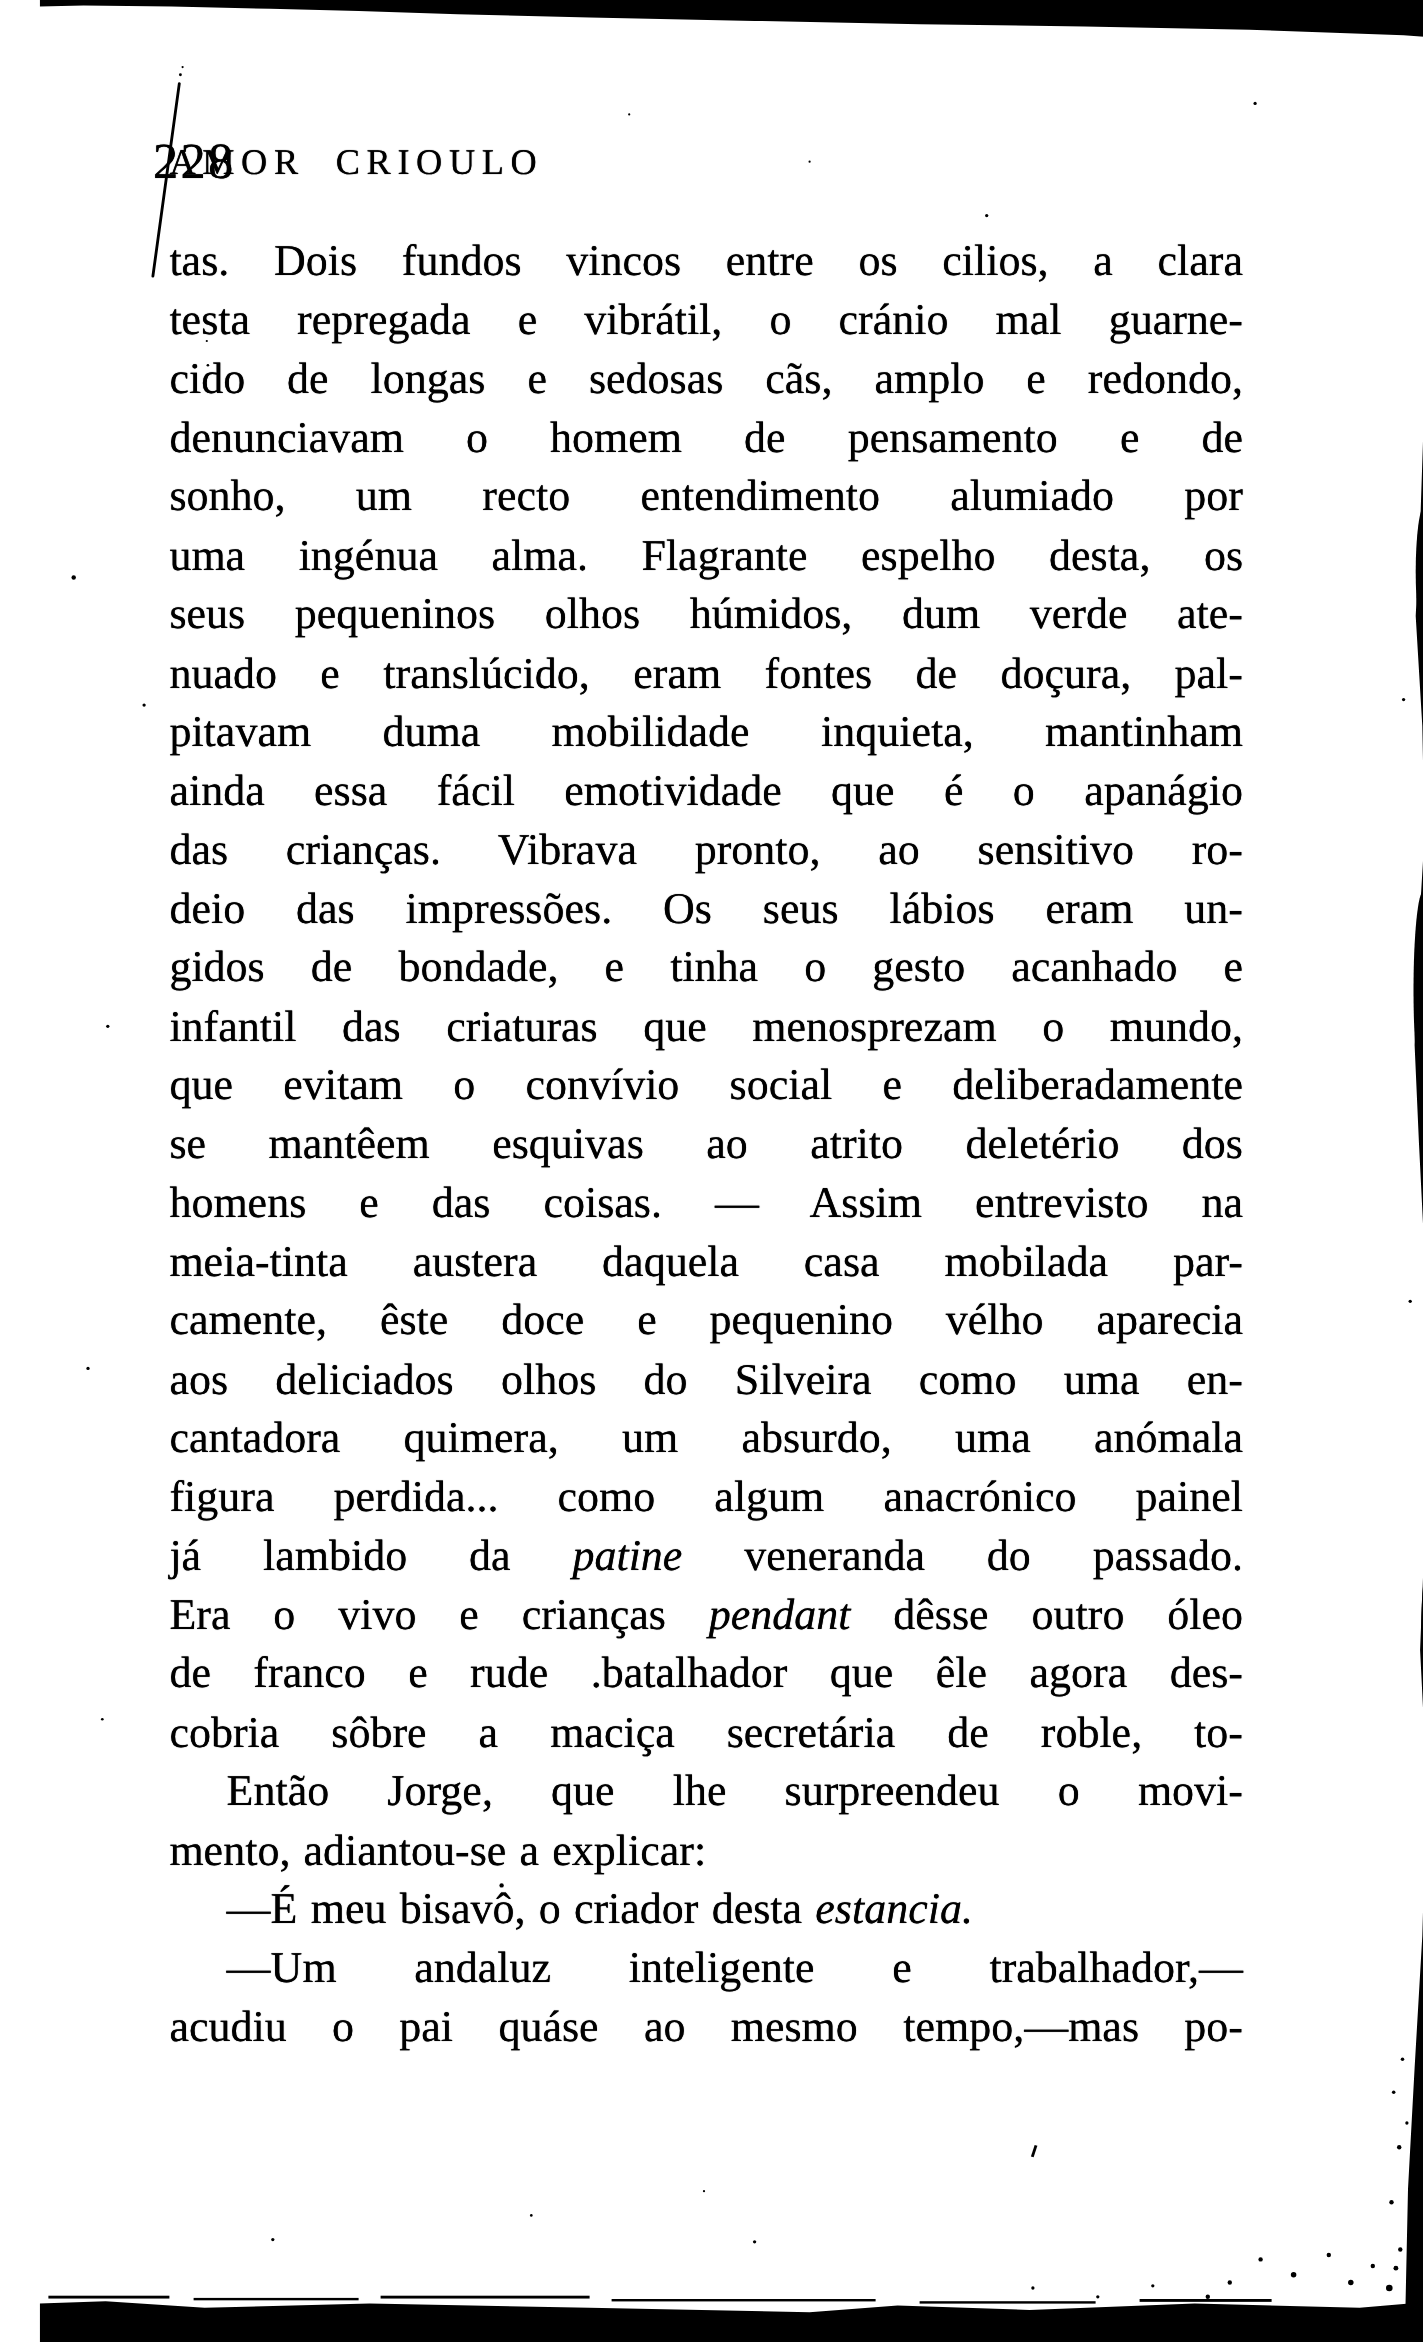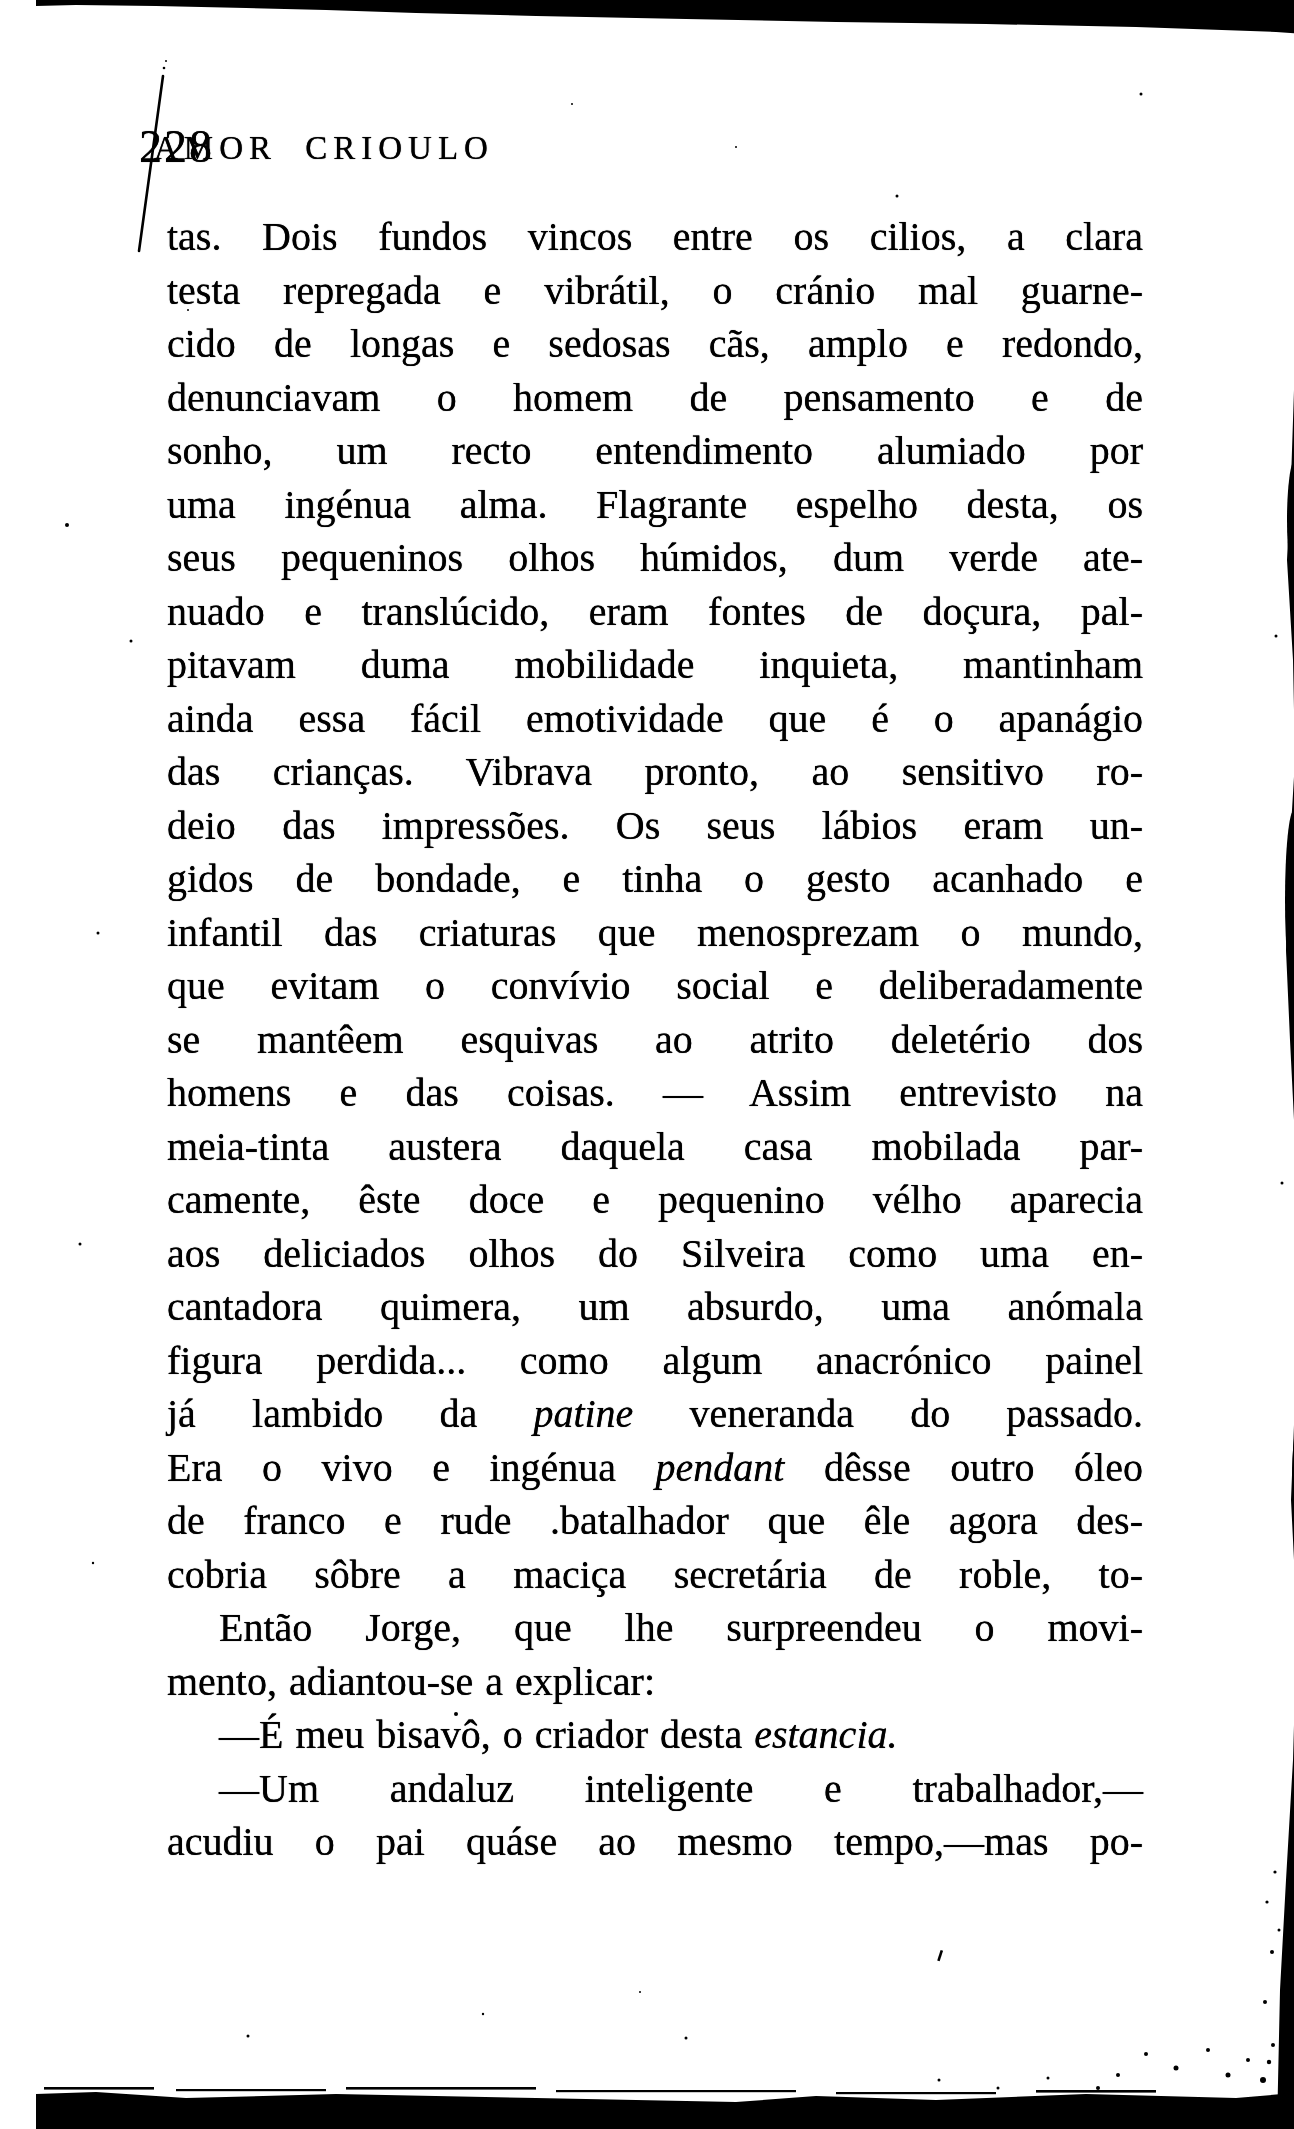--- a/index.html
+++ b/index.html
@@ -36,21 +36,21 @@
     text-align: left;
     font-size: 33px;
     line-height: 1;
     letter-spacing: 6px;
     word-spacing: 14px;
     z-index: 2;
     text-shadow: 0 0 0.8px #000;
   }
   .bodytext {
     position: absolute;
-    left: 131px; top: 210px;
+    left: 118px; top: 210px;
     width: 976px;
     font-size: 40px;
     z-index: 2;
     text-shadow: 0 0 0.7px #000;
     word-spacing: 2px;
   }
   .tline {
     height: 53.5px;
     line-height: 53.5px;
     white-space: nowrap;
@@ -89,21 +89,21 @@
       <div class="tline just"><span>infantil das criaturas que menosprezam o mundo,</span></div>
       <div class="tline just"><span>que evitam o convívio social e deliberadamente</span></div>
       <div class="tline just"><span>se mantêem esquivas ao atrito deletério dos</span></div>
       <div class="tline just"><span>homens e das coisas. — Assim entrevisto na</span></div>
       <div class="tline just"><span>meia-tinta austera daquela casa mobilada par-</span></div>
       <div class="tline just"><span>camente, êste doce e pequenino vélho aparecia</span></div>
       <div class="tline just"><span>aos deliciados olhos do Silveira como uma en-</span></div>
       <div class="tline just"><span>cantadora quimera, um absurdo, uma anómala</span></div>
       <div class="tline just"><span>figura perdida... como algum anacrónico painel</span></div>
       <div class="tline just"><span>já lambido da </span><i>patine</i><span> veneranda do passado.</span></div>
-      <div class="tline just"><span>Era o vivo e ingénua </span><i>pendant</i><span> dêsse outro óleo</span></div>
+      <div class="tline just"><span>Era o vivo e crianças </span><i>pendant</i><span> dêsse outro óleo</span></div>
       <div class="tline just"><span>de franco e rude .batalhador que êle agora des-</span></div>
       <div class="tline just"><span>cobria sôbre a maciça secretária de roble, to-</span></div>
       <div class="tline just ind"><span>Então Jorge, que lhe surpreendeu o movi-</span></div>
       <div class="tline"><span>mento, adiantou-se a explicar:</span></div>
       <div class="tline ind"><span>—É meu bisavô, o criador desta </span><i>estancia.</i></div>
       <div class="tline just ind"><span>—Um andaluz inteligente e trabalhador,—</span></div>
       <div class="tline just"><span>acudiu o pai quáse ao mesmo tempo,—mas po-</span></div>
     </div>
 
   <svg id="artifacts" viewBox="0 0 1294 2129" xmlns="http://www.w3.org/2000/svg">

